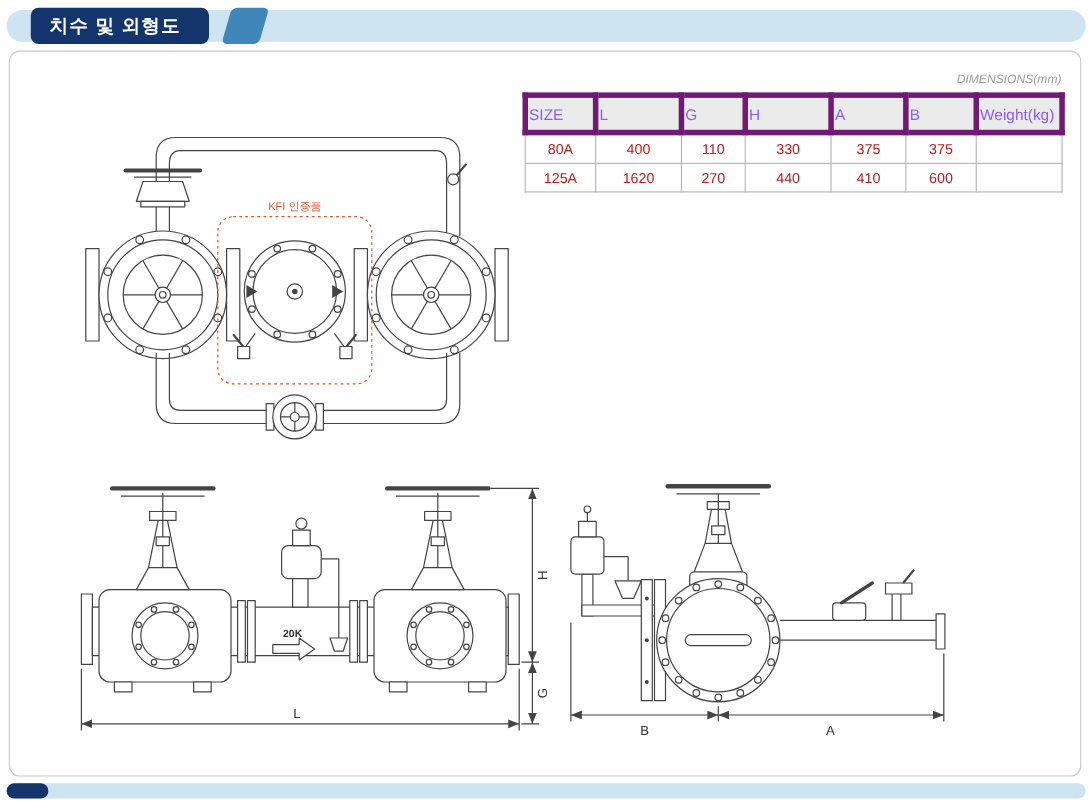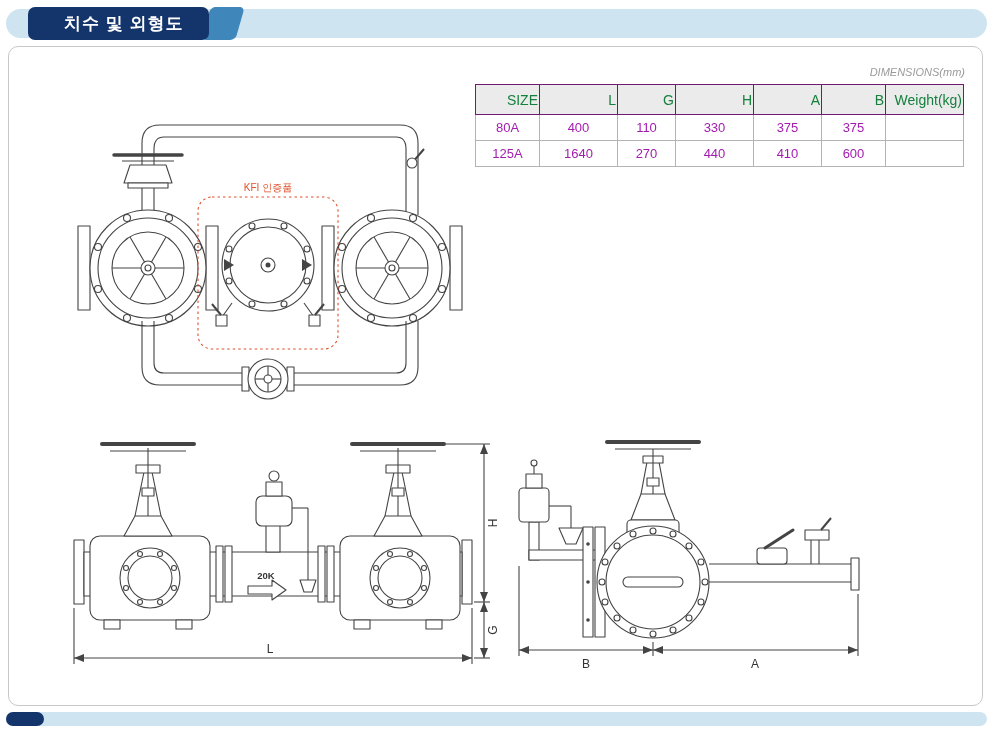--- a/index.html
+++ b/index.html
@@ -6,34 +6,34 @@
   body{width:993px;height:733px;position:relative;background:#fff;
        font-family:"Liberation Sans",sans-serif;overflow:hidden;}
 
   .band{position:absolute;left:6px;width:981px;background:#cfe4f1;}
   .band-top{top:9px;height:29px;border-radius:15px;}
   .band-bottom{top:712px;height:14px;border-radius:7px;}
   .title-chevron{position:absolute;left:206px;top:7px;width:34px;height:33px;
        background:#3f86ba;transform:skewX(-16deg);border-radius:5px;z-index:1;}
   .title-block{position:absolute;left:28px;top:7px;height:33px;background:#14356b;
        border-radius:7px;color:#fff;font-weight:bold;font-size:17px;line-height:33px;
-       padding:0 26px 0 36px;z-index:2;letter-spacing:1px;text-align:right;}
+       padding:0 26px 0 17px;z-index:2;letter-spacing:1px;text-align:right;}
   .footer-accent{position:absolute;left:6px;top:712px;width:38px;height:14px;
        background:#14356b;border-radius:7px;z-index:2;}
 
   .content-box{position:absolute;left:8px;top:46px;width:973px;height:658px;
        border:1px solid #c8c8c8;border-radius:10px;background:#fff;}
 
   .dims-note{position:absolute;right:28px;top:66px;font-size:11px;color:#9a9a9a;font-style:italic;}
 
   table.dims{position:absolute;left:475px;top:84px;width:488px;
        border-collapse:collapse;table-layout:fixed;}
   table.dims th{background:#ebebeb;font-weight:normal;font-size:14px;height:27px;
-       border:1px solid #701a75;color:#15803d;text-align:right;}
-  table.dims td{font-size:13px;height:23px;border:1px solid #b3b3b3;color:#a21caf;
+       border:5px solid #701a75;color:#8b5cf6;text-align:left;}
+  table.dims td{font-size:13px;height:23px;border:1px solid #b3b3b3;color:#b91c1c;
        text-align:center;}
 
   svg{position:absolute;}
   svg text{font-family:"Liberation Sans",sans-serif;}
   .d1{left:70px;top:105px;}
   .d2{left:60px;top:432px;}
   .d3{left:505px;top:432px;}
 </style>
 </head>
 <body>
@@ -74,21 +74,21 @@
       <td>80A</td>
       <td>400</td>
       <td>110</td>
       <td>330</td>
       <td>375</td>
       <td>375</td>
       <td></td>
     </tr>
     <tr>
       <td>125A</td>
-      <td>1640</td>
+      <td>1620</td>
       <td>270</td>
       <td>440</td>
       <td>410</td>
       <td>600</td>
       <td></td>
     </tr>
   </tbody>
 </table>
 
 <svg class="d1" width="400" height="300" viewBox="0 0 400 300">

